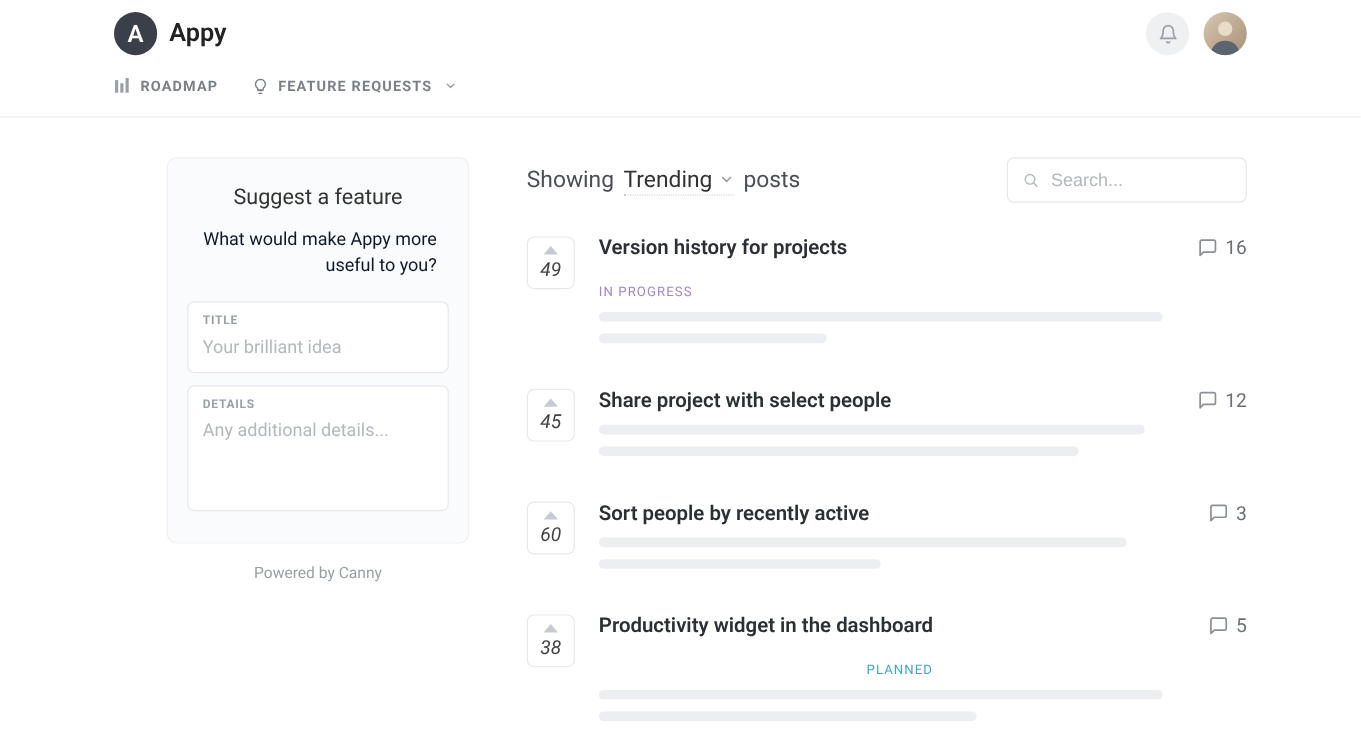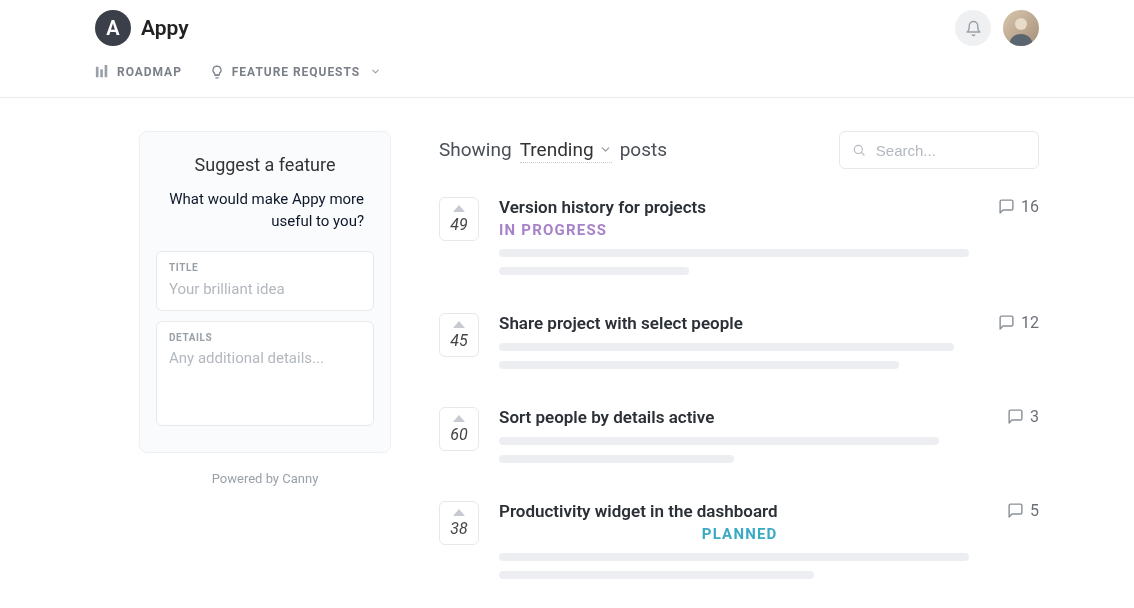--- a/index.html
+++ b/index.html
@@ -152,22 +152,22 @@
     margin-bottom: 3px;
   }
   .vote .count { font-size: 16px; color: #444; font-style: italic; }
   .post-body { flex: 1; min-width: 0; }
   .post-head {
     display: flex; align-items: flex-start; justify-content: space-between;
     gap: 16px;
   }
   .post-title { font-size: 17px; font-weight: 600; color: #2b2f36; }
   .post-status {
-    font-size: 15px; font-weight: 700; letter-spacing: 0.08em;
-    margin-top: 4px;
+    font-size: 11px; font-weight: 400; letter-spacing: 0.08em;
+    margin-top: 20px;
   }
   .status-in-progress { color: #a782c9; }
   .status-planned { color: #3aa9c4; text-align: right; }
   .comments {
     display: flex; align-items: center; gap: 6px;
     color: #6b7077; font-size: 16px; cursor: pointer; flex-shrink:0;
   }
   .skel { margin-top: 10px; }
   .bar {
     height: 8px; background: #eceef1; border-radius: 4px;
@@ -308,21 +308,21 @@
     </div>
   </div>
         <div class="post">
     <div class="vote">
       <div class="tri"></div>
       <div class="count">60</div>
     </div>
     <div class="post-body">
       <div class="post-head">
         <div>
-          <div class="post-title">Sort people by details active</div>
+          <div class="post-title">Sort people by recently active</div>
 
         </div>
         <div class="comments">
           <svg width="17" height="17" viewBox="0 0 24 24" fill="none" stroke="#8a9098" stroke-width="2" stroke-linecap="round" stroke-linejoin="round">
                   <path d="M21 15a2 2 0 01-2 2H7l-4 4V5a2 2 0 012-2h14a2 2 0 012 2z"></path>
                 </svg>
           <span>3</span>
         </div>
       </div>
       <div class="skel">

